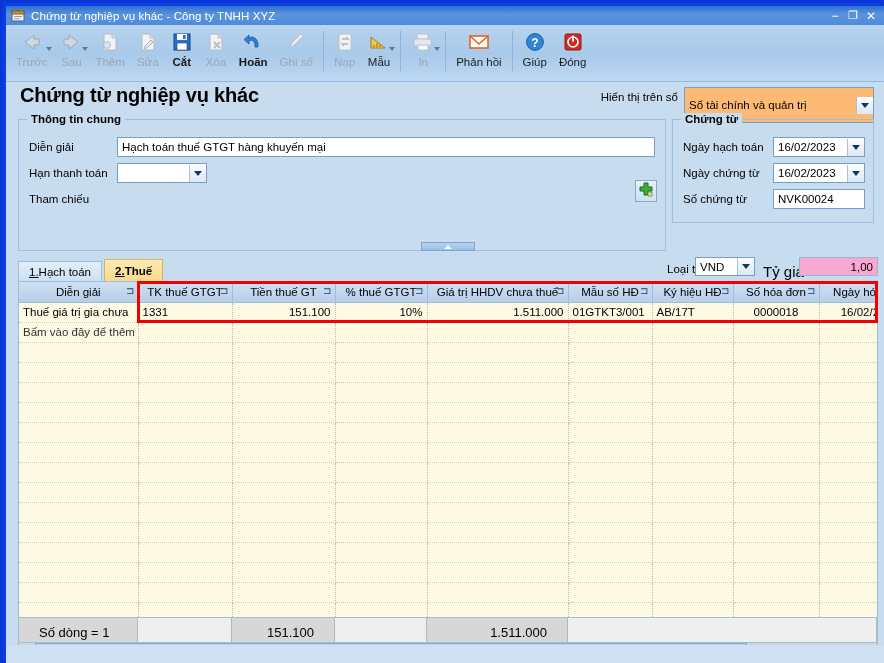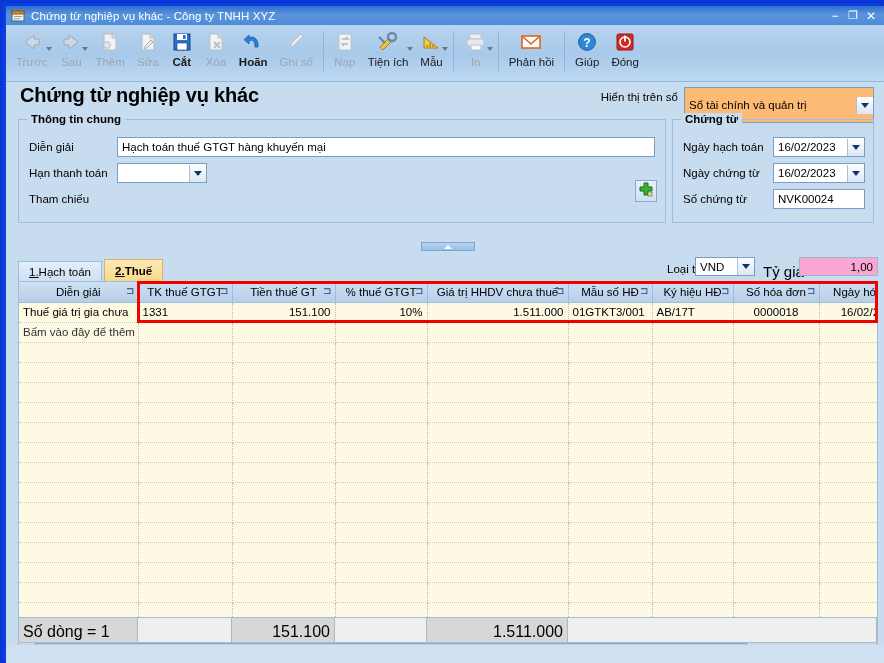--- a/index.html
+++ b/index.html
@@ -97,21 +97,21 @@
   }
 
   
   .grp{
     position:absolute;border:1px solid #9fbede;box-sizing:border-box;background:transparent;
   }
   .grp>.legend{
     position:absolute;top:-7px;left:8px;background:#c8dcf0;padding:0 4px;
     font-size:11.5px;font-weight:bold;white-space:nowrap;
   }
-  #grp-general{left:12px;top:94px;width:648px;height:104px;}
+  #grp-general{left:12px;top:94px;width:648px;height:132px;}
   #grp-voucher{left:666px;top:94px;width:202px;height:104px;}
 
   .fld-label{position:absolute;font-size:11.5px;white-space:nowrap;}
   .txtbox{
     position:absolute;background:#ffffff;border:1px solid #7a9dc4;box-sizing:border-box;
     display:flex;align-items:center;font-size:11.5px;
   }
   .txtbox .val{padding-left:4px;white-space:nowrap;overflow:hidden;flex:1;}
   .combobox{
     position:absolute;background:#ffffff;border:1px solid #7a9dc4;box-sizing:border-box;
@@ -195,21 +195,21 @@
 
   
   .gridfoot{
     position:absolute;left:12px;top:592px;width:860px;height:22px;
     border-left:1px solid #9fbede;border-right:1px solid #9fbede;
     border-top:1px solid #9fbede;border-bottom:1px solid #9fbede;
     box-sizing:border-box;display:flex;background:#e4e4e4;
   }
   .gf-cell{
     height:28px;display:flex;align-items:center;box-sizing:border-box;
-    border-right:1px solid #b6b6b6;font-size:16px;padding:0 4px;
+    border-right:1px solid #b6b6b6;font-size:13px;padding:0 20px;
     background:#d7d7d7;
   }
   .gf-cell.light{background:#efefef;}
   .gf-cell.num{justify-content:flex-end;}
 
   
   .hscroll{
     position:absolute;left:12px;top:617px;width:860px;height:17px;
     background:#d4d4d4;border:1px solid #9fbede;box-sizing:border-box;display:flex;
   }
@@ -344,31 +344,20 @@
       <div class="tb-item">
         <div class="tb-ico">
           <svg width="20" height="22" viewBox="0 0 20 22">
               <rect x="4" y="3" width="12" height="16" fill="#f2f2f2" stroke="#bcc4cc"></rect>
               <path d="M7 8 h6 l-2-2 M13 13 h-6 l2 2" stroke="#b0b8c0" fill="none" stroke-width="1.4"></path>
             </svg>
         </div>
         <div class="tb-lbl dim">Nạp</div>
       </div>
 
-      <div class="tb-item">
-        <div class="tb-ico">
-          <svg width="24" height="22" viewBox="0 0 24 22">
-              <path d="M4 16 L13 7 L16 10 L7 19 Z" fill="#f0c243" stroke="#a8801c"></path>
-              <circle cx="16" cy="6" r="4" fill="none" stroke="#6f88a2" stroke-width="2.4"></circle>
-              <path d="M3 6 L9 12" stroke="#6f88a2" stroke-width="2.4"></path>
-            </svg>
-        </div>
-        <div class="tb-lbl">Tiện ích</div>
-        <div class="tb-caret"></div>
-      </div>
 
       <div class="tb-item">
         <div class="tb-ico">
           <svg width="22" height="22" viewBox="0 0 22 22">
               <path d="M3 17 L17 17 L3 6 Z" fill="#f2c94c" stroke="#a8801c"></path>
               <path d="M6 14 v2 M9 12 v4 M12 14 v2" stroke="#8a6a14" stroke-width="1"></path>
             </svg>
         </div>
         <div class="tb-lbl">Mẫu</div>
         <div class="tb-caret"></div>

